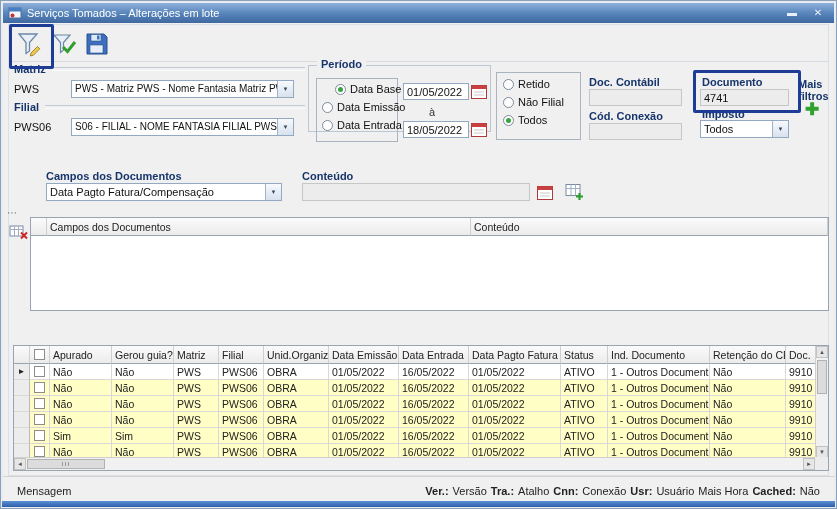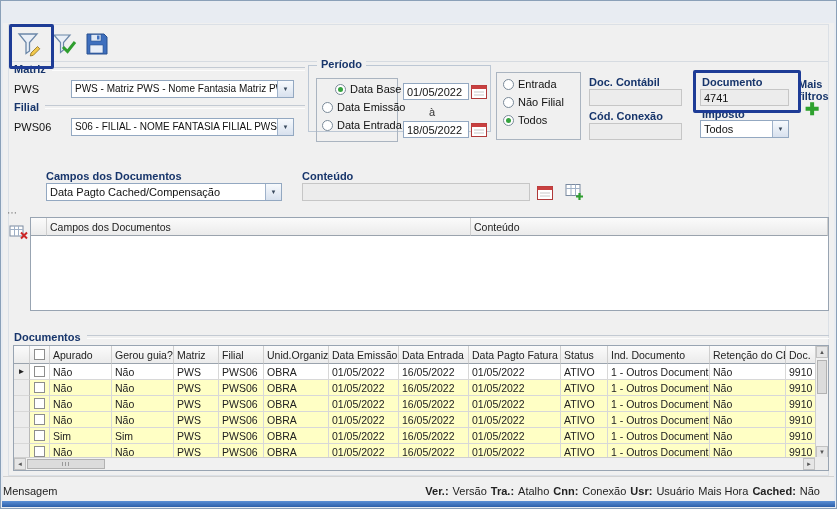--- a/index.html
+++ b/index.html
@@ -45,33 +45,45 @@
   .tc.chk{width:20px;display:flex;align-items:center;justify-content:center;padding:0;}
   .cb{width:11px;height:11px;background:#fff;border:1px solid #8d8d8d;display:inline-block;box-sizing:border-box;}
   .vscroll{position:absolute;top:0;right:0;bottom:12px;width:13px;background:#f1f1f1;border-left:1px solid #cfcfcf;box-sizing:border-box;z-index:3;}
   .hscroll{position:absolute;left:0;right:13px;bottom:0;height:13px;background:#f1f1f1;border-top:1px solid #cfcfcf;box-sizing:border-box;z-index:3;}
   .corner{position:absolute;right:0;bottom:0;width:13px;height:13px;background:#ececec;z-index:3;}
   .sarrow{position:absolute;width:12px;height:12px;display:flex;align-items:center;justify-content:center;font-size:6px;color:#555;background:#e6e6e6;border:1px solid #c2c2c2;box-sizing:border-box;}
   .sthumb{position:absolute;background:#dcdcdc;border:1px solid #b2b2b2;box-sizing:border-box;}
   .sthumb.h::after{content:"";position:absolute;top:2px;bottom:2px;left:50%;width:8px;margin-left:-4px;background:repeating-linear-gradient(90deg,#9a9a9a 0 1px,transparent 1px 3px);}
   .gbody{background:#fff;}
   .statusbar{position:absolute;left:2px;right:2px;top:475px;height:27px;background:#f0f0f0;border-top:1px solid #d2d2d2;display:flex;align-items:center;font-size:11px;color:#222;z-index:4;}
-  .smsg{margin-left:0;}
+  .smsg{margin-left:14px;}
   .sinfo{margin-left:auto;margin-right:14px;display:flex;gap:4px;white-space:nowrap;}
   .sinfo b{font-weight:bold;}
   .maisf{position:absolute;font-size:11px;font-weight:bold;color:#17356b;line-height:12px;}
   .plus{position:absolute;color:#2ea12e;font-size:17px;font-weight:bold;line-height:14px;}
   .ellip{position:absolute;color:#707070;font-size:10px;letter-spacing:1px;}
 </style>
 </head>
 <body>
 
 <div id="window">
   <div class="client"></div>
 
+  <div class="titlebar">
+    <svg width="14" height="14" style="margin-left:5px">
+      <rect x="1" y="2" width="12" height="10" fill="#f4f7fb" stroke="#4d6d9e"></rect>
+      <rect x="1" y="2" width="12" height="3.5" fill="#4a7ec2"></rect>
+      <circle cx="4.5" cy="9.5" r="2" fill="#c43333"></circle>
+    </svg>
+    <span class="title-text">Serviços Tomados – Alterações em lote</span>
+    <span class="wbtns">
+      <span class="wbtn">▬</span>
+      <span class="wbtn">✕</span>
+    </span>
+  </div>
 
   <div class="panelborder"></div>
   <div class="sep"></div>
 
   <div class="toolbtn" style="left:13px;top:28px;width:30px;height:30px">
     <svg width="28" height="28" viewBox="0 0 28 28">
       <path d="M4 4h18l-7.5 8.5V21l-3.5 2.5V12.5z" fill="#e9eff7" stroke="#6b87a8" stroke-width="1.3"></path>
       <path d="M16 23l6.5-6.5 2.3 2.3-6.5 6.5-3 0.7z" fill="#f2c84b" stroke="#8a6d1e" stroke-width="0.8"></path>
     </svg>
   </div>
@@ -142,21 +154,21 @@
           <rect x="0.5" y="1.5" width="15" height="13" fill="#fff" stroke="#b03a3a"></rect>
           <rect x="0.5" y="1.5" width="15" height="3.5" fill="#c94040"></rect>
           <path d="M3 8h10M3 11h10" stroke="#c9c9c9"></path>
         </svg>
     </span>
   </div>
 
   <div class="rbox" style="left:495px;top:71px;width:85px;height:68px">
     <label class="radio" style="left:6px;top:5px">
       <span class="rdot"></span>
-      <span>Entrada</span>
+      <span>Retido</span>
     </label>
     <label class="radio" style="left:6px;top:23px">
       <span class="rdot"></span>
       <span>Não Filial</span>
     </label>
     <label class="radio" style="left:6px;top:41px">
       <span class="rdot on"></span>
       <span>Todos</span>
     </label>
   </div>
@@ -177,21 +189,21 @@
   </div>
 
   <div class="maisf" style="left:797px;top:77px">
     <div>Mais</div>
     <div>filtros</div>
   </div>
   <span class="plus" style="left:804px;top:102px">✚</span>
 
   <span class="lblnavy" style="left:45px;top:169px">Campos dos Documentos</span>
   <div class="combo" style="left:45px;top:182px;width:236px">
-    <span class="ctext" style="font-size:11px">Data Pagto Cached/Compensação</span>
+    <span class="ctext" style="font-size:11px">Data Pagto Fatura/Compensação</span>
     <span class="cbtn">▼</span>
   </div>
   <span class="lblnavy" style="left:301px;top:169px">Conteúdo</span>
   <div class="tbox dis" style="left:301px;top:182px;width:228px;height:18px"></div>
   <span class="icnbtn" style="left:536px;top:184px">
     <svg width="16" height="15">
         <rect x="0.5" y="1.5" width="15" height="13" fill="#fff" stroke="#b03a3a"></rect>
         <rect x="0.5" y="1.5" width="15" height="3.5" fill="#c94040"></rect>
         <path d="M3 8h10M3 11h10" stroke="#c9c9c9"></path>
       </svg>
@@ -215,24 +227,20 @@
 
   <div class="dgrid" style="left:29px;top:216px;width:799px;height:94px">
     <div class="thead">
       <div class="hc hind"></div>
       <div class="hc" style="width:424px">Campos dos Documentos</div>
       <div class="hc" style="flex:1 1 auto">Conteúdo</div>
     </div>
     <div class="gbody" style="height:75px"></div>
   </div>
 
-  <div class="sect" style="left:13px;top:330px;width:815px">
-    <span class="slabel">Documentos</span>
-      <span class="rule"></span>
-  </div>
   <div class="dgrid" style="left:12px;top:344px;width:816px;height:126px">
     <div class="thead">
       <div class="hc hind"></div>
       <div class="hc hchk">
           <span class="cb"></span>
         </div>
       <div class="hc" style="width:62px">Apurado</div>
       <div class="hc" style="width:62px">Gerou guia?</div>
       <div class="hc" style="width:45px">Matriz</div>
       <div class="hc" style="width:45px">Filial</div>

